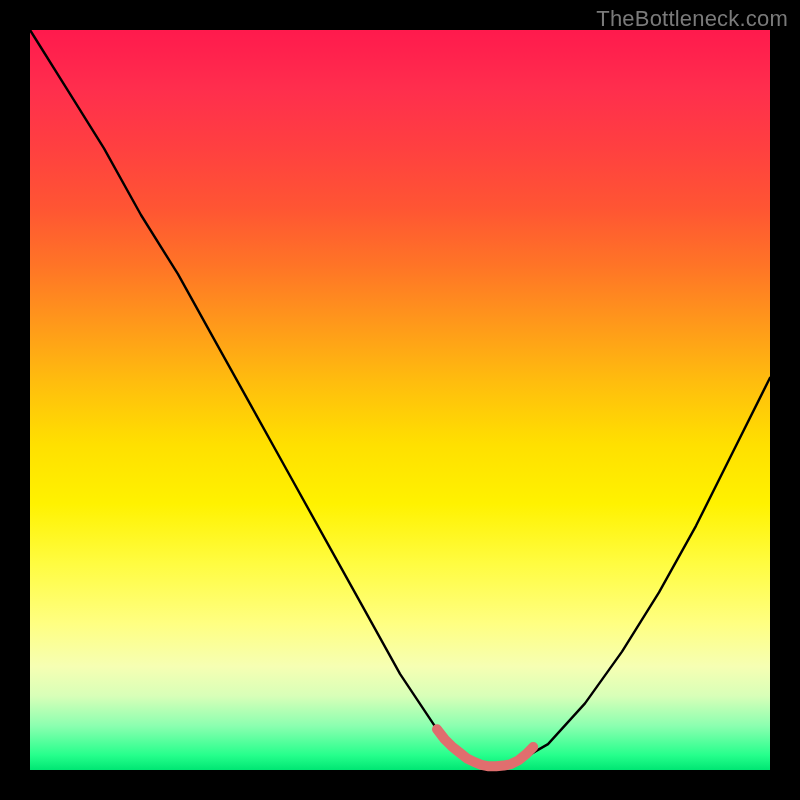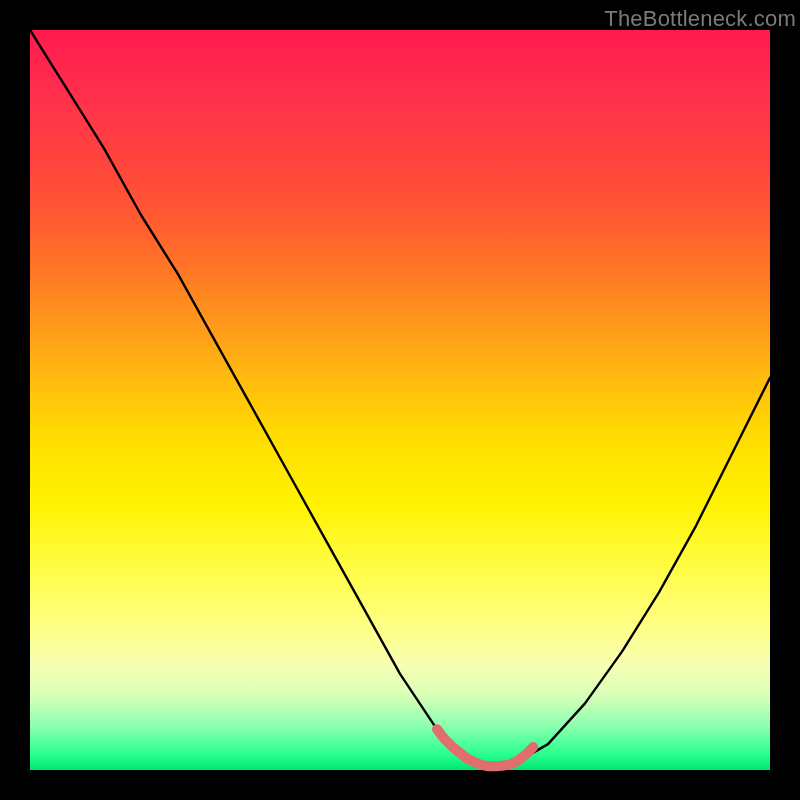--- a/index.html
+++ b/index.html
@@ -42,21 +42,21 @@
       #f6ffb3 86%,
       #d8ffb8 90%,
       #8cffb0 94%,
       #26ff8c 98%,
       #00e673 100%
     );
   }
   .watermark {
     position: absolute;
     top: 6px;
-    right: 4px;
+    right: 12px;
     color: #7a7a7a;
     font-size: 22px;
     font-weight: 500;
     letter-spacing: 0.2px;
     user-select: none;
   }
   svg.curves {
     position: absolute;
     left: 0;
     top: 0;

